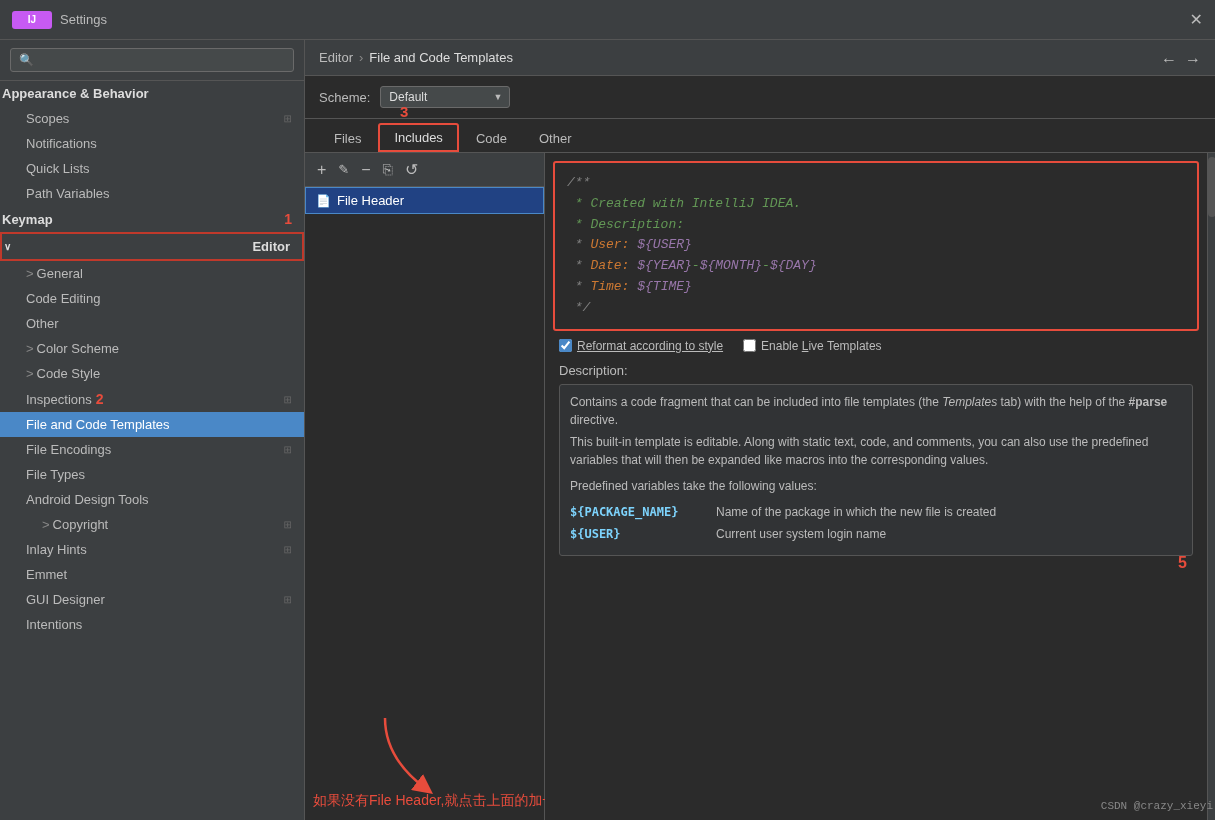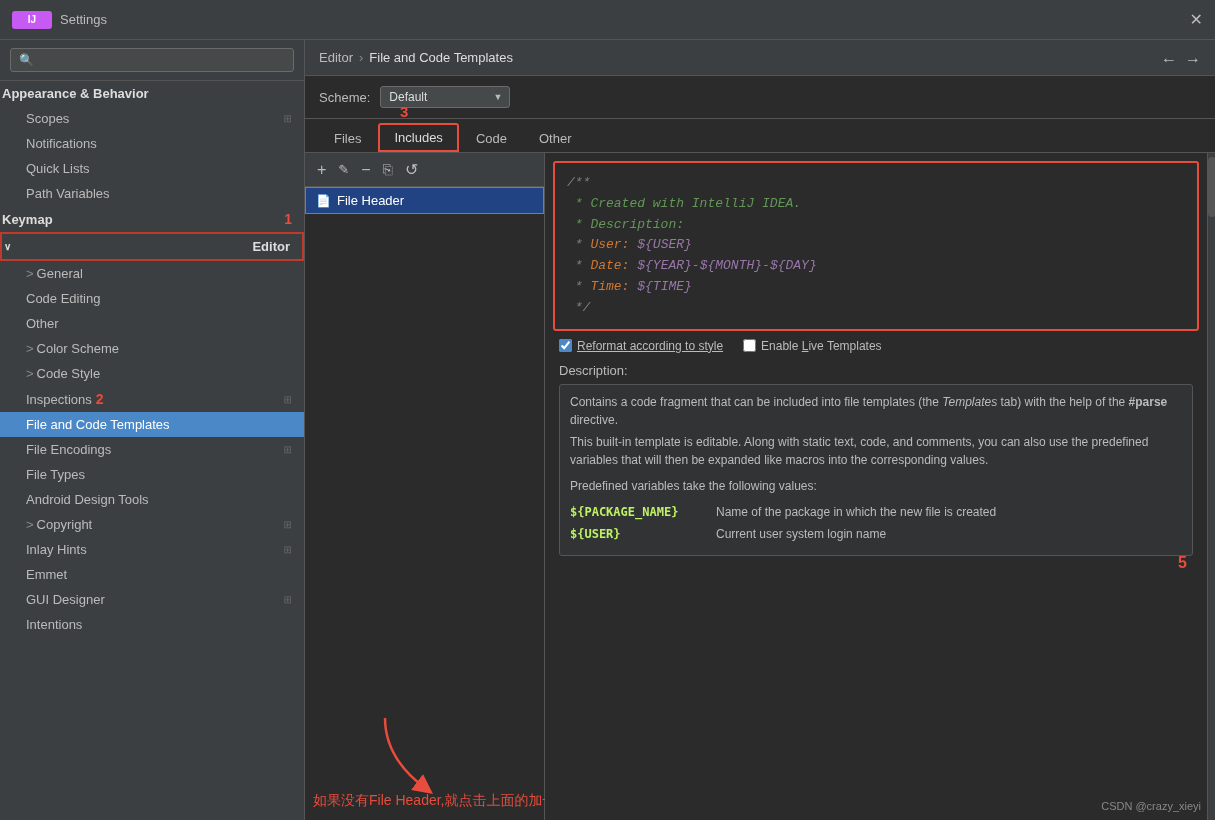--- a/index.html
+++ b/index.html
@@ -321,21 +321,21 @@
     .var-table {
       margin-top: 8px;
       font-size: 12px;
     }
     .var-row {
       display: flex;
       margin-bottom: 4px;
       gap: 16px;
     }
     .var-name {
-      color: #bef264;
+      color: #7dd3fc;
       font-family: 'Consolas', monospace;
       font-weight: bold;
       min-width: 130px;
     }
     .var-desc { color: #bbb; }
 
     
     .red-annotation {
       color: #e74c3c;
       font-size: 15px;
@@ -428,21 +428,21 @@
     <div class="sidebar-item sub" style="justify-content:space-between;">
       <span>File Encodings</span>
       <span class="pin-icon">⊞</span>
     </div>
     <div class="sidebar-item sub">
       <span>File Types</span>
     </div>
     <div class="sidebar-item sub">
       <span>Android Design Tools</span>
     </div>
-    <div class="sidebar-item sub" style="justify-content:space-between;">
+    <div class="sidebar-item sub" style="justify-content:space-between;margin-left:16px;">
       <span><span style="color:#888;margin-right:3px;">&gt;</span>Copyright</span>
       <span class="pin-icon">⊞</span>
     </div>
     <div class="sidebar-item sub" style="justify-content:space-between;">
       <span>Inlay Hints</span>
       <span class="pin-icon">⊞</span>
     </div>
     <div class="sidebar-item sub">
       <span>Emmet</span>
     </div>
@@ -566,13 +566,13 @@
       </div>
 
       <div style="width:8px;background:#3c3f41;border-left:1px solid #555;flex-shrink:0;">
         <div style="width:8px;height:60px;background:#555;border-radius:4px;margin-top:4px;"></div>
       </div>
     </div>
 
   </div>
 </div>
 
-<div class="watermark" style="position:fixed;bottom:8px;right:14px;">CSDN @crazy_xieyi</div>
+<div class="watermark" style="position:fixed;bottom:8px;right:2px;font-family:Liberation Mono, monospace;">CSDN @crazy_xieyi</div>
 
 </body></html>

